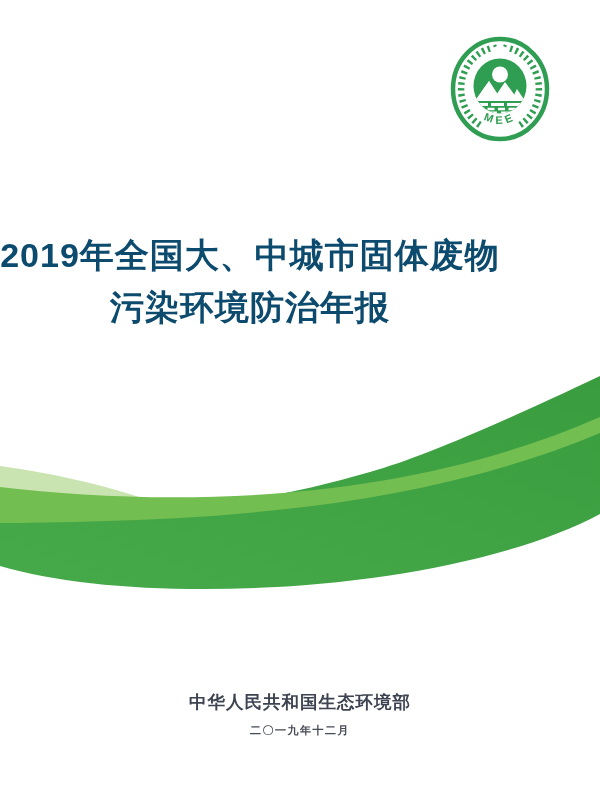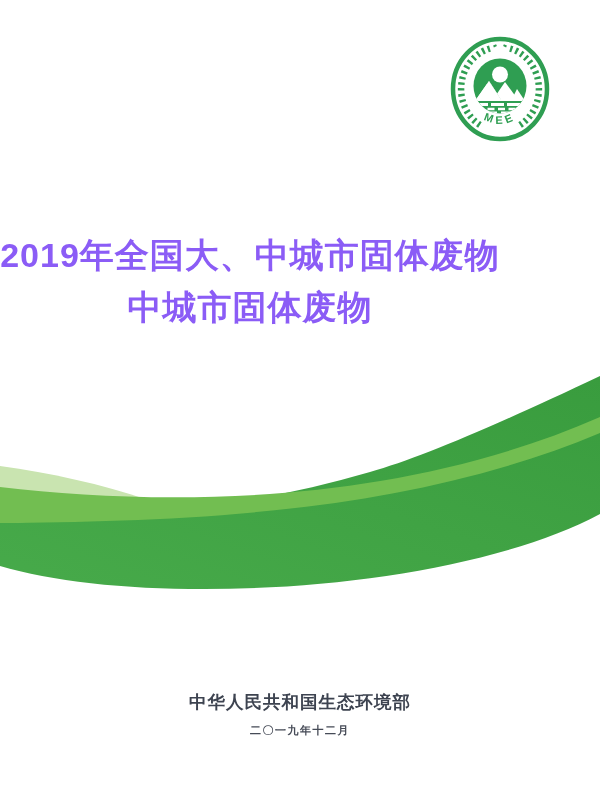--- a/index.html
+++ b/index.html
@@ -6,21 +6,21 @@
   body{
     width:600px;height:804px;overflow:hidden;background:#fefefe;
     font-family:"Liberation Sans","DejaVu Sans",sans-serif;
     position:relative;
   }
   .cover{position:absolute;inset:0;width:600px;height:804px;background:#ffffff;}
   .swoosh-svg{position:absolute;left:0;top:0;width:600px;height:804px;z-index:1;}
   .logo-svg{position:absolute;left:449px;top:36px;width:102px;height:106px;z-index:2;}
   .title-block{
     position:absolute;top:229px;left:0;width:500px;z-index:3;
-    text-align:center;color:#8b5cf6;font-weight:bold;
+    text-align:center;color:#0c4a6e;font-weight:bold;
     font-size:34px;line-height:52px;letter-spacing:1px;
   }
   .footer-block{
     position:absolute;top:692px;left:0;width:600px;z-index:3;text-align:center;
   }
   .footer-publisher{
     font-size:17.5px;font-weight:bold;color:#3d4350;
     line-height:21px;letter-spacing:1px;
   }
   .footer-date{
@@ -84,21 +84,21 @@
     </g>
 
     <path id="meeArc" d="M36,84 A33,35 0 0 0 66,84" fill="none"></path>
     <text class="mee-text" fill="#2f9e52">
       <textPath href="#meeArc" startOffset="50%" text-anchor="middle">MEE</textPath>
     </text>
   </svg>
 
   <div class="title-block">
     <div>2019年全国大、中城市固体废物</div>
-    <div>中城市固体废物</div>
+    <div>污染环境防治年报</div>
   </div>
 
   <div class="footer-block">
     <div class="footer-publisher">中华人民共和国生态环境部</div>
     <div class="footer-date">二〇一九年十二月</div>
   </div>
 
 </div>
 
 </body></html>

